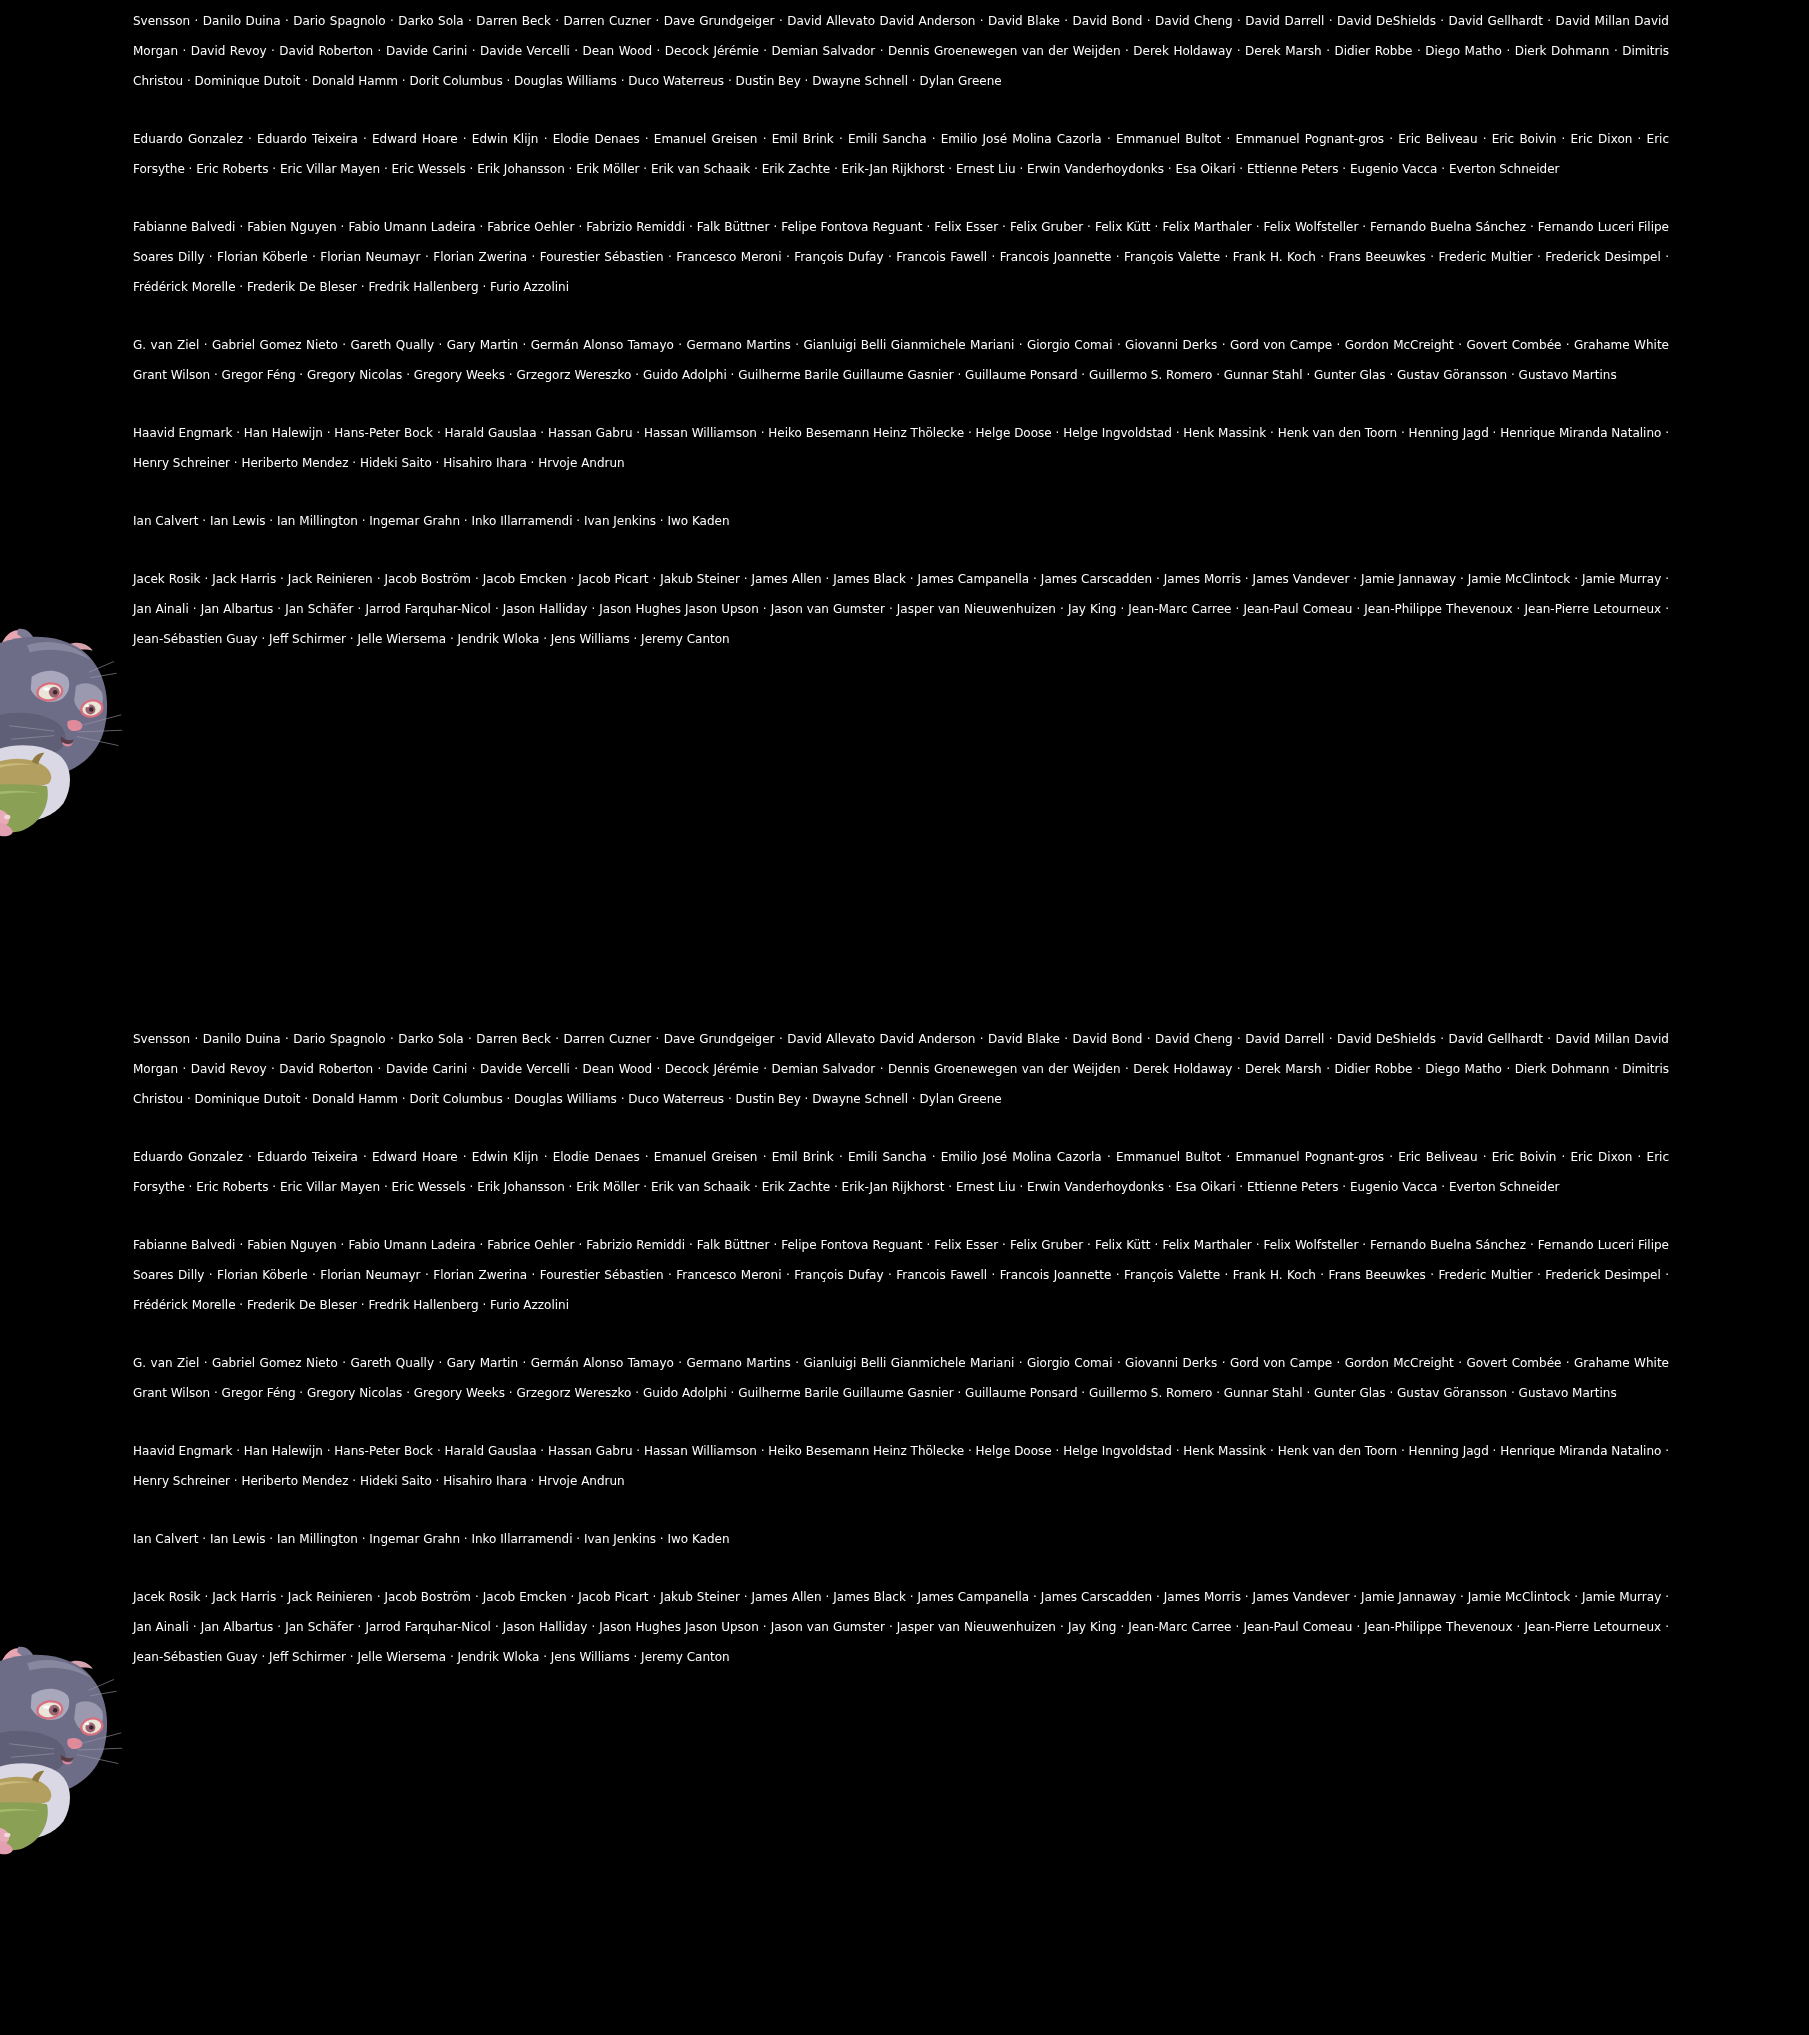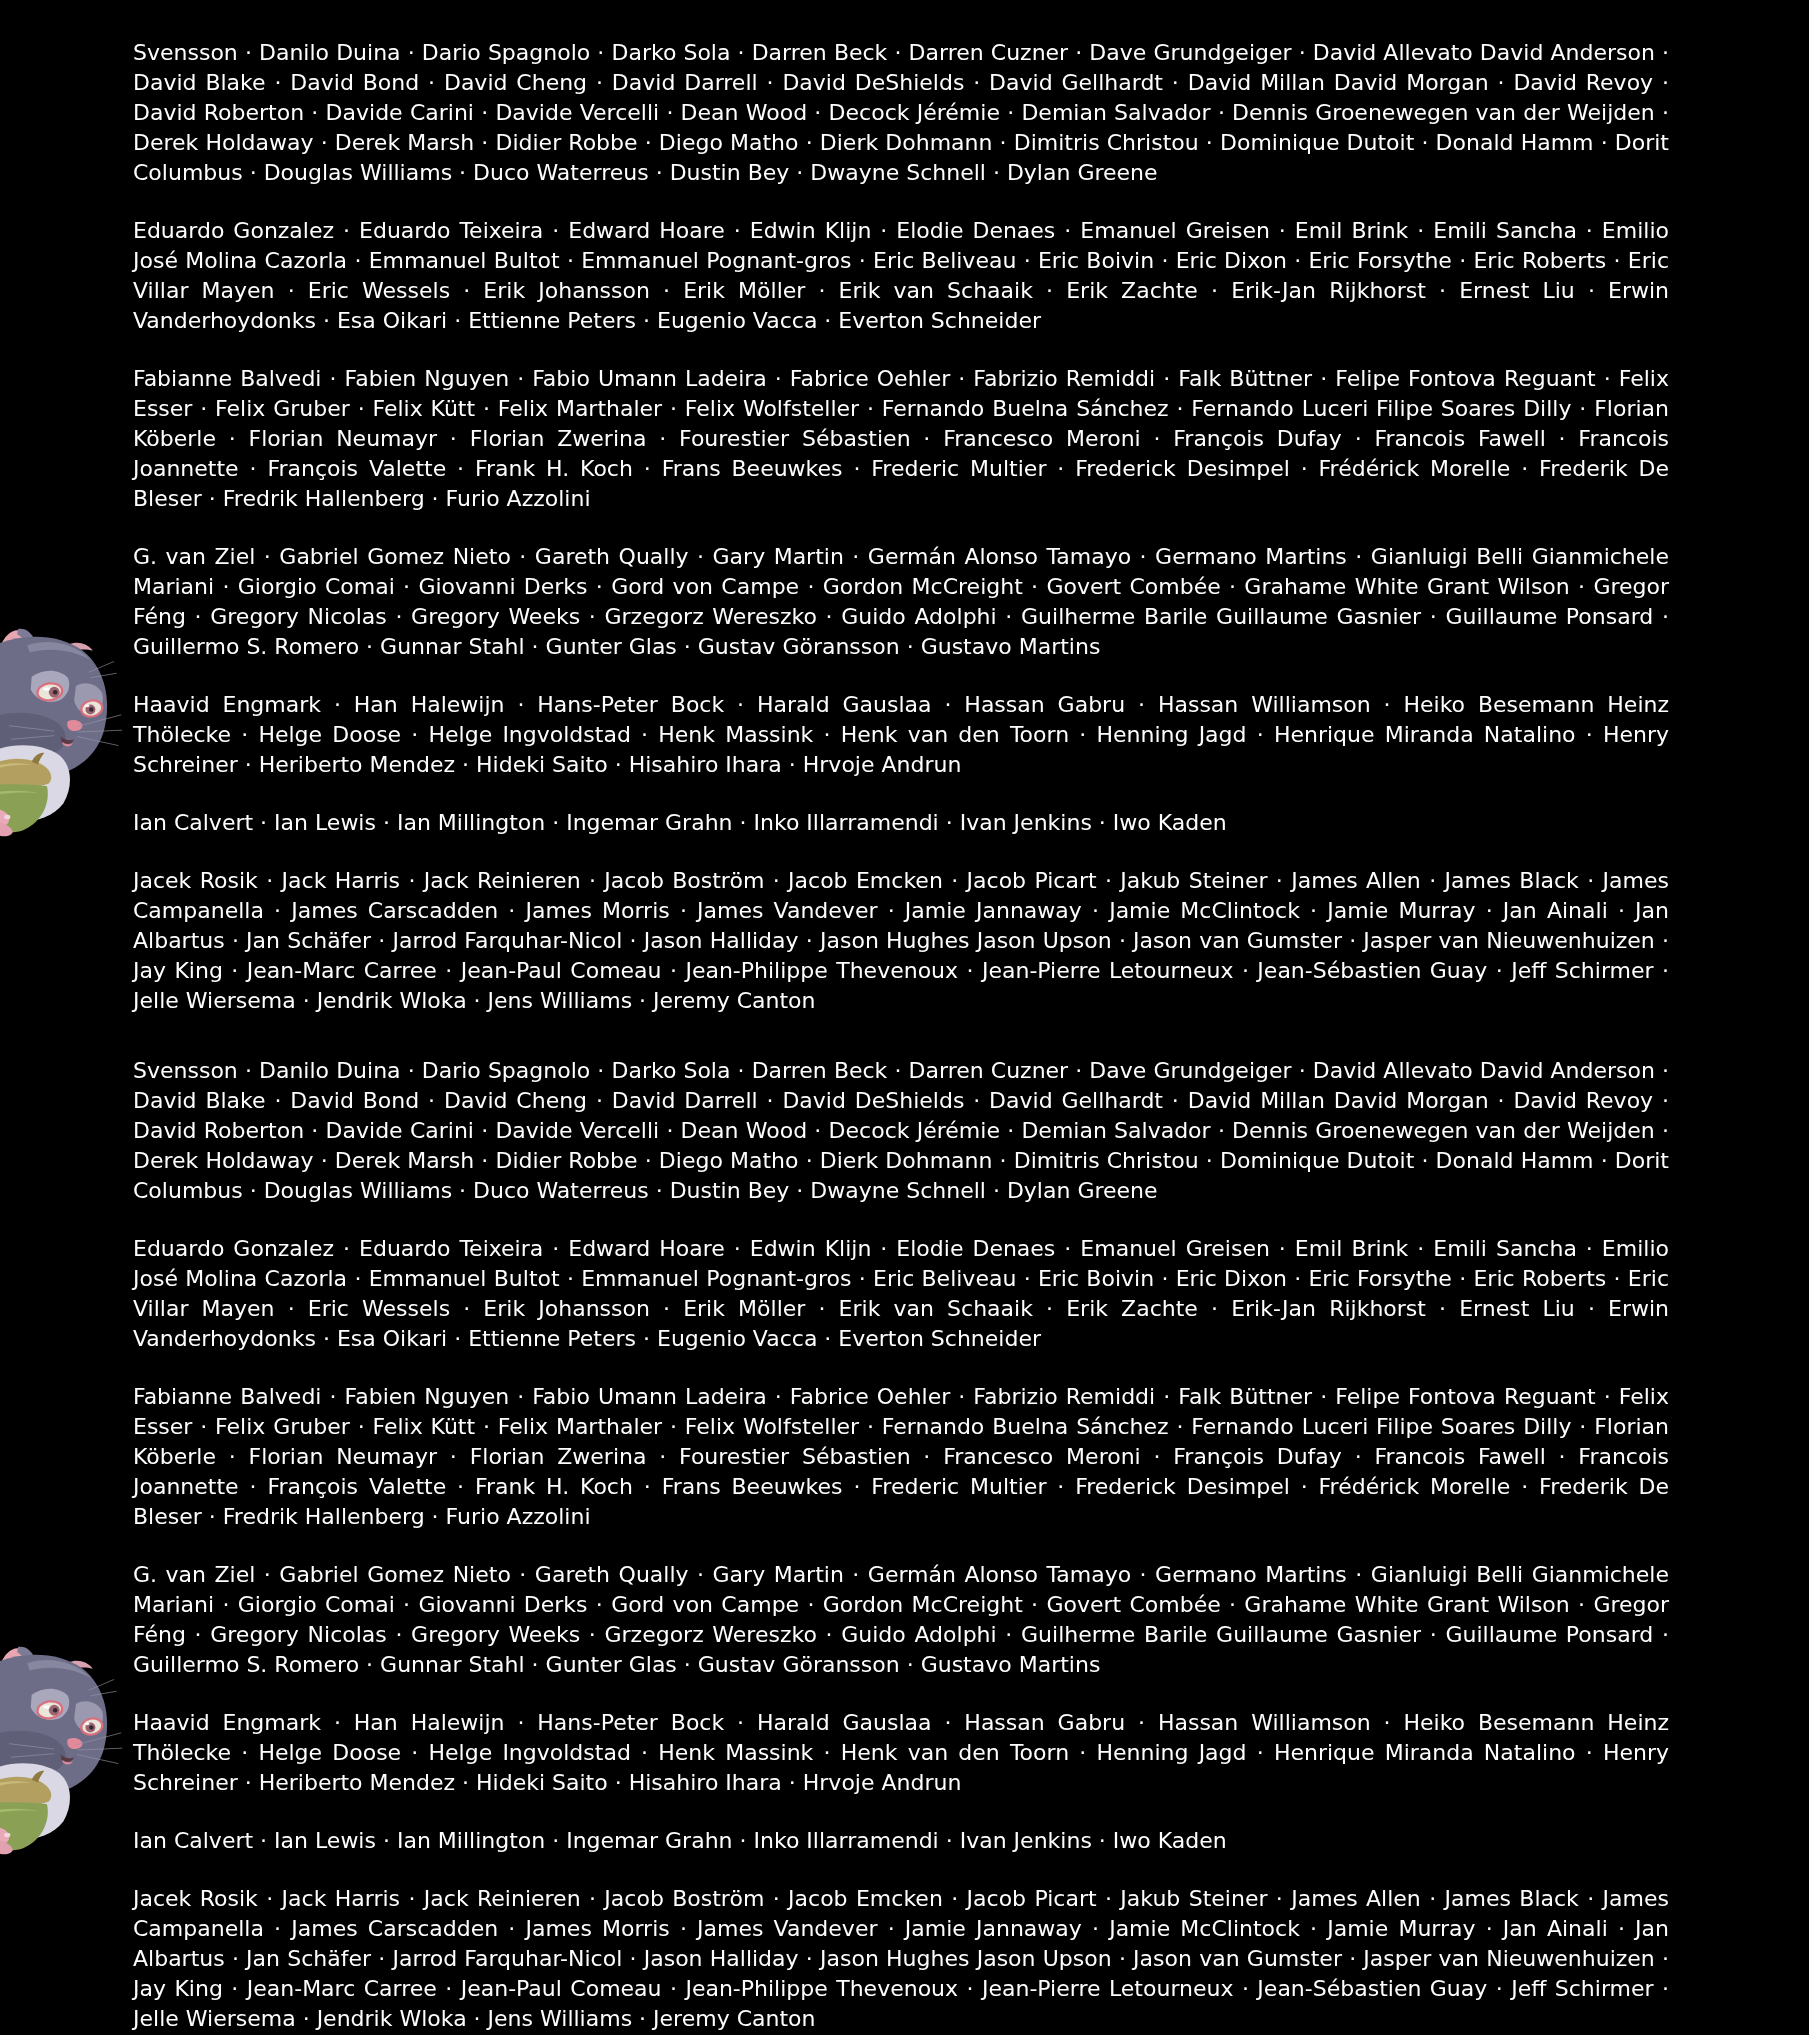--- a/index.html
+++ b/index.html
@@ -16,25 +16,24 @@
   .tile {
     position: relative;
     width: 1809px;
     height: 1018px;
     overflow: hidden;
     background: #000000;
   }
   .credits {
     padding: 5.9px 140px 0 133px;
     font-family: "DejaVu Sans", "Liberation Sans", sans-serif;
-    font-size: 22px;
+    font-size: 12px;
     line-height: 30px;
     color: #ffffff;
     text-align: justify;
-    margin-top: 32px;
   }
   .para {
     margin: 0 0 28px 0;
   }
   .squirrel {
     position: absolute;
     left: 0;
     top: 618px;
     width: 123px;
     height: 219px;

